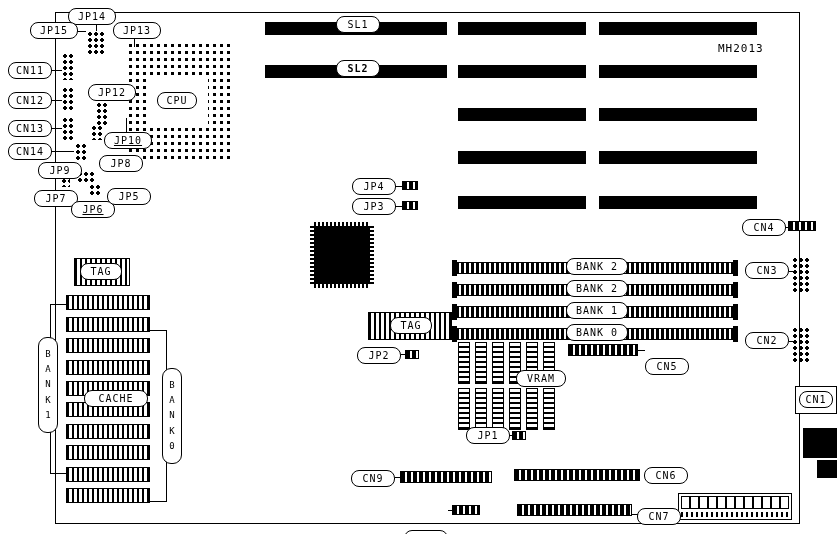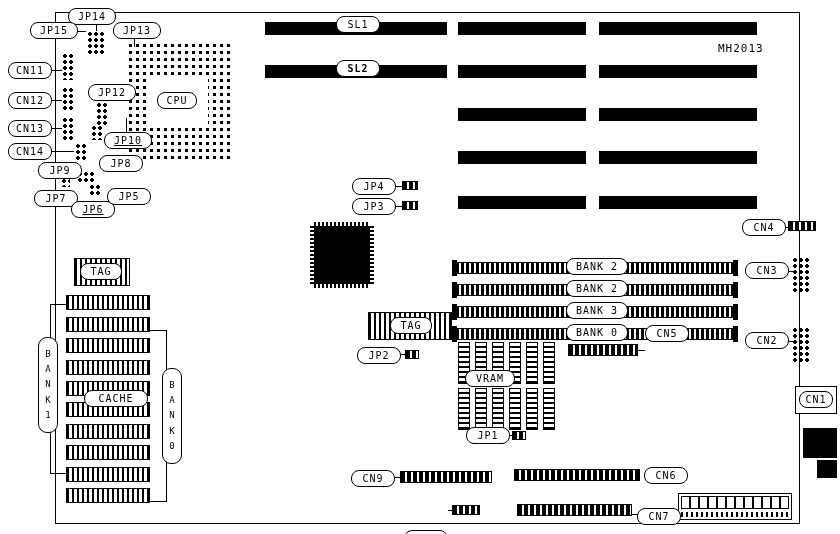--- a/index.html
+++ b/index.html
@@ -176,28 +176,28 @@
   <div class="lbl" style="left:71px;top:201px;width:44px;text-decoration:underline;">JP6</div>
   <div class="lbl" style="left:107px;top:188px;width:44px;">JP5</div>
   <div class="lbl" style="left:336px;top:16px;width:44px;">SL1</div>
   <div class="lbl" style="left:336px;top:60px;width:44px;font-weight:bold;">SL2</div>
   <div class="lbl" style="left:352px;top:178px;width:44px;">JP4</div>
   <div class="lbl" style="left:352px;top:198px;width:44px;">JP3</div>
   <div class="lbl" style="left:742px;top:219px;width:44px;">CN4</div>
   <div class="lbl" style="left:745px;top:262px;width:44px;">CN3</div>
   <div class="lbl" style="left:566px;top:258px;width:62px;">BANK 2</div>
   <div class="lbl" style="left:566px;top:280px;width:62px;">BANK 2</div>
-  <div class="lbl" style="left:566px;top:302px;width:62px;">BANK 3</div>
+  <div class="lbl" style="left:566px;top:302px;width:62px;">BANK 1</div>
   <div class="lbl" style="left:566px;top:324px;width:62px;">BANK 0</div>
-  <div class="lbl" style="left:645px;top:325px;width:44px;">CN5</div>
+  <div class="lbl" style="left:645px;top:358px;width:44px;">CN5</div>
   <div class="lbl" style="left:745px;top:332px;width:44px;">CN2</div>
   <div class="lbl" style="left:80px;top:263px;width:42px;">TAG</div>
   <div class="lbl" style="left:390px;top:317px;width:42px;">TAG</div>
   <div class="lbl" style="left:357px;top:347px;width:44px;">JP2</div>
-  <div class="lbl" style="left:465px;top:370px;width:50px;text-align:right;">VRAM</div>
+  <div class="lbl" style="left:516px;top:370px;width:50px;text-align:right;">VRAM</div>
   <div class="lbl" style="left:466px;top:427px;width:44px;">JP1</div>
   <div class="lbl" style="left:84px;top:390px;width:64px;">CACHE</div>
   <div class="lbl" style="left:799px;top:391px;width:34px;">CN1</div>
   <div class="lbl" style="left:351px;top:470px;width:44px;">CN9</div>
   <div class="lbl" style="left:644px;top:467px;width:44px;">CN6</div>
   <div class="lbl" style="left:404px;top:502px;width:44px;margin-top:28px;">CN8</div>
   <div class="lbl" style="left:637px;top:508px;width:44px;">CN7</div>
   <div class="vlbl" style="left:38px;top:337px;width:20px;height:96px;">B
 A
 N

